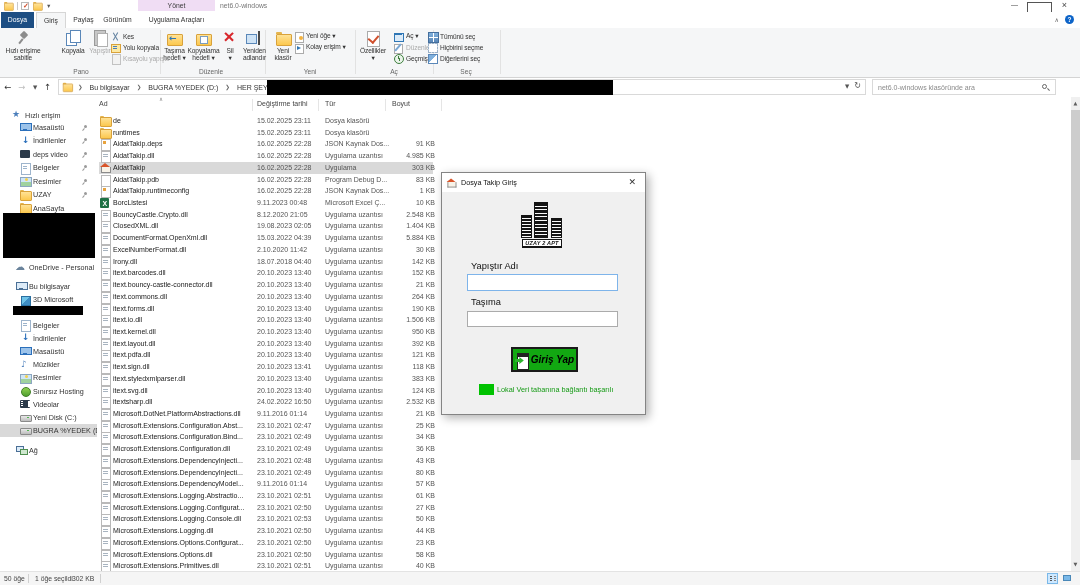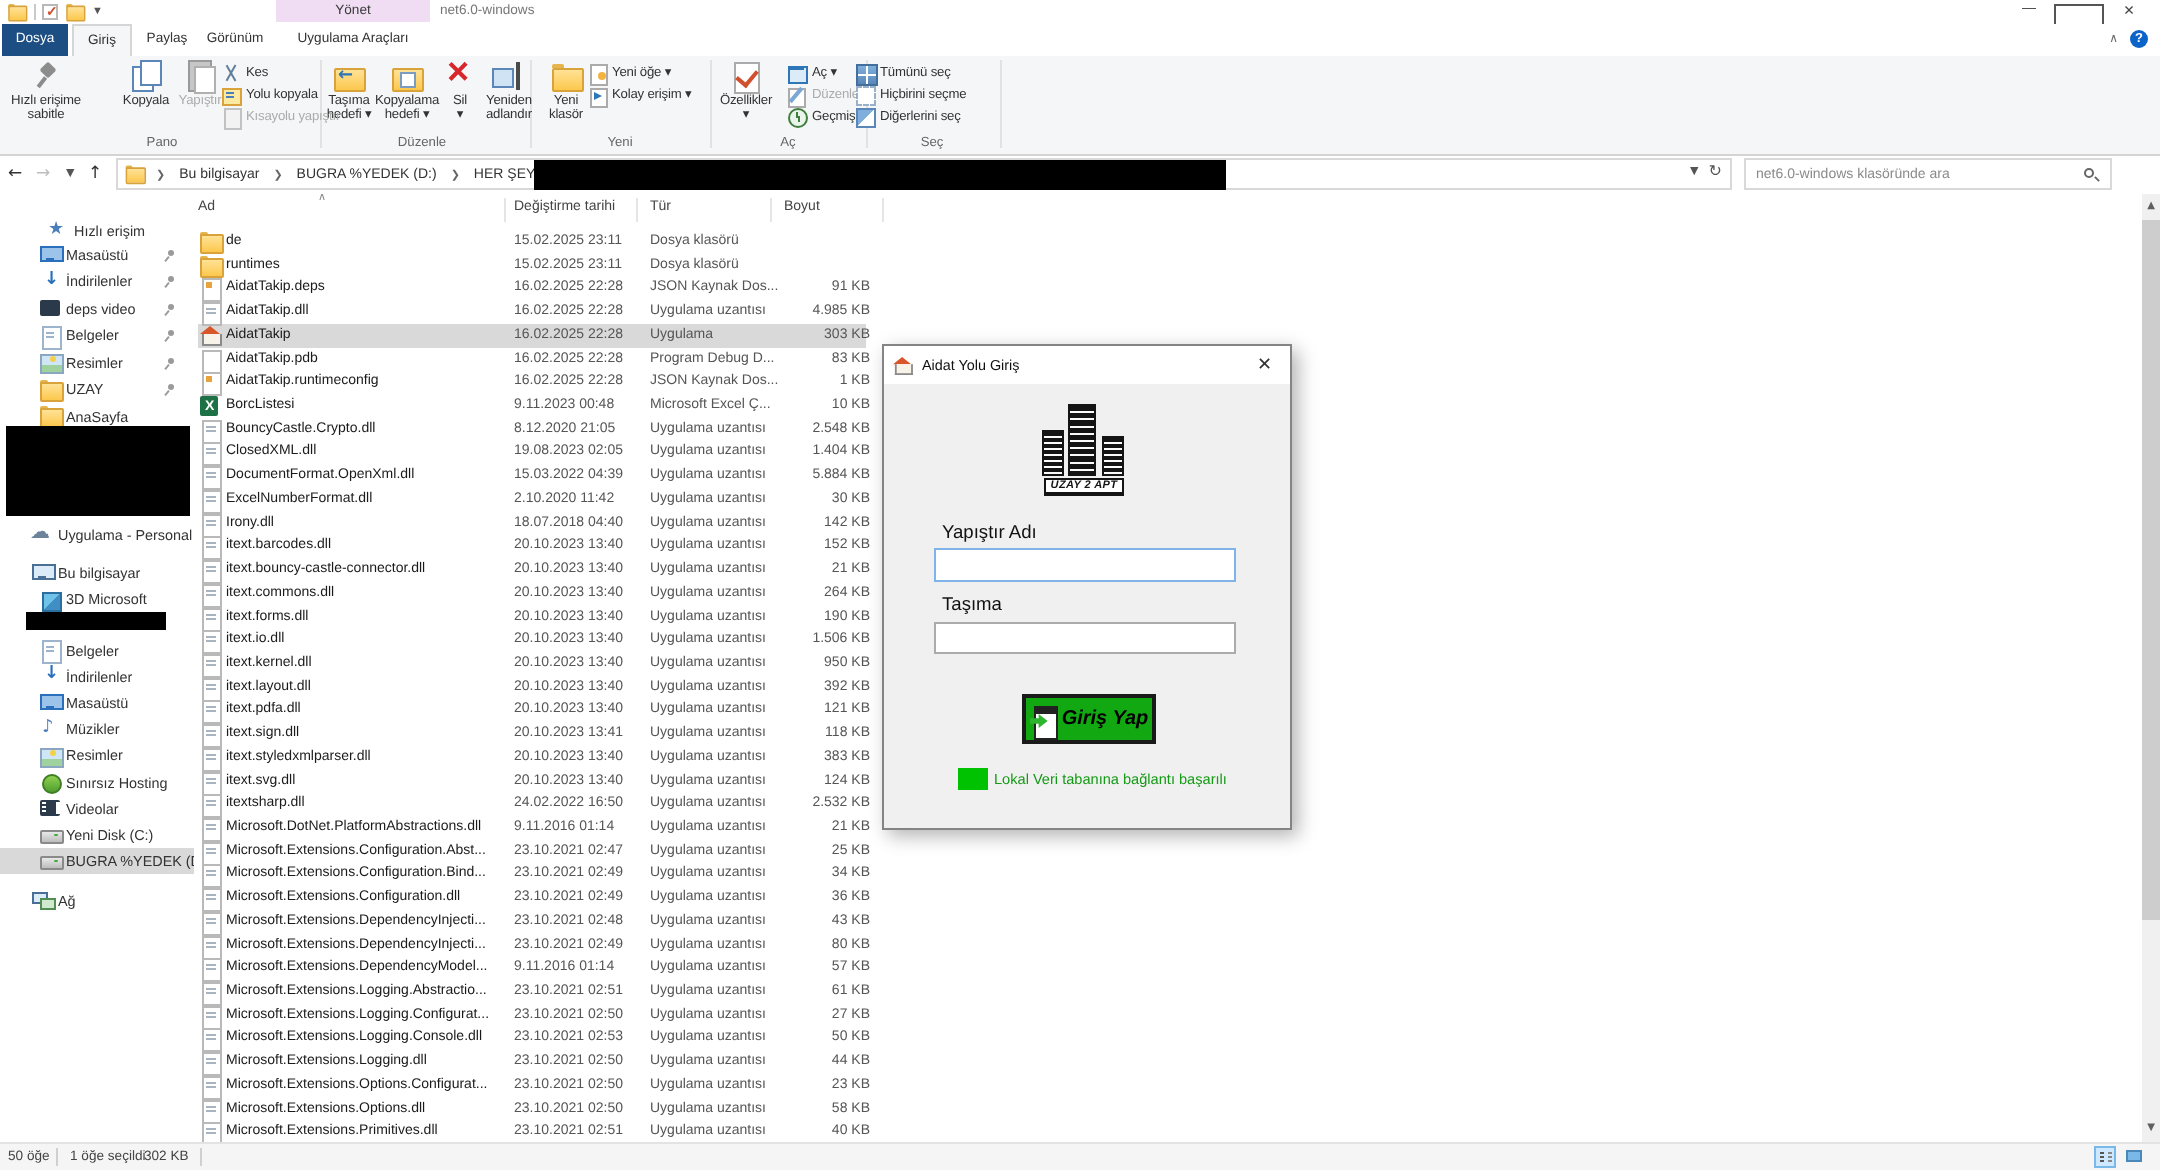--- a/index.html
+++ b/index.html
@@ -344,21 +344,21 @@
     <div class="addr-right">
       <span style="font-size:5.5px;line-height:10px;">▼</span>
       <span>↻</span>
     </div>
     <div class="searchbox">net6.0-windows klasöründe ara</div>
   </div>
   <span class="mag"></span>
   <div class="addr-black"></div>
 
   <div class="sidebar" id="sidebar">
-      <div class="snav" style="top: 11.5px; padding-left: 24px;">
+      <div class="snav" style="top: 11.5px; padding-left: 12px;">
         <span class="si si-star"></span>
         <span>Hızlı erişim</span>
       </div>
       <div class="snav" style="top: 23.5px; padding-left: 20px;">
         <span class="si si-desktop"></span>
         <span>Masaüstü</span>
         <span class="pin"></span>
       </div>
       <div class="snav" style="top: 37px; padding-left: 20px;">
         <span class="si si-download"></span>
@@ -385,21 +385,21 @@
         <span>UZAY</span>
         <span class="pin"></span>
       </div>
       <div class="snav" style="top: 104.5px; padding-left: 20px;">
         <span class="si si-folder"></span>
         <span>AnaSayfa</span>
       </div>
       <div class="sred" style="left: 3px; top: 116px; width: 92px; height: 45px;"></div>
       <div class="snav" style="top: 163.5px; padding-left: 16px;">
         <span class="si si-cloud"></span>
-        <span>Uygulama - Personal</span>
+        <span>OneDrive - Personal</span>
       </div>
       <div class="snav" style="top: 182.5px; padding-left: 16px;">
         <span class="si si-pc"></span>
         <span>Bu bilgisayar</span>
       </div>
       <div class="snav" style="top: 196px; padding-left: 20px;">
         <span class="si si-cube"></span>
         <span>3D Microsoft</span>
       </div>
       <div class="sred" style="left: 13px; top: 209px; width: 70px; height: 9px;"></div>
@@ -747,21 +747,21 @@
     <span class="sb-seg" style="left:35px;">1 öğe seçildi</span>
     <span class="sb-seg" style="left:72px;">302 KB</span>
     <span class="sb-sep" style="left:100px;"></span>
     <div class="viewbtn active vb-detail" style="right:22px;"></div>
     <div class="viewbtn vb-large" style="right:8px;"></div>
   </div>
 
   <div class="dialog">
     <div class="dlg-title">
       <span class="fi fi-app"></span>
-      <span class="dlg-title-text">Aidat Yolu Giriş</span>
+      <span class="dlg-title-text">Dosya Takip Giriş</span>
       <span class="dlg-close">✕</span>
     </div>
   </div>
   <div class="logo">
     <div class="b b1"></div>
     <div class="b b2"></div>
     <div class="b b3"></div>
     <div class="banner">UZAY 2 APT</div>
   </div>
   <div class="dlg-label" style="left:471px; top:261px;">Yapıştır Adı</div>

